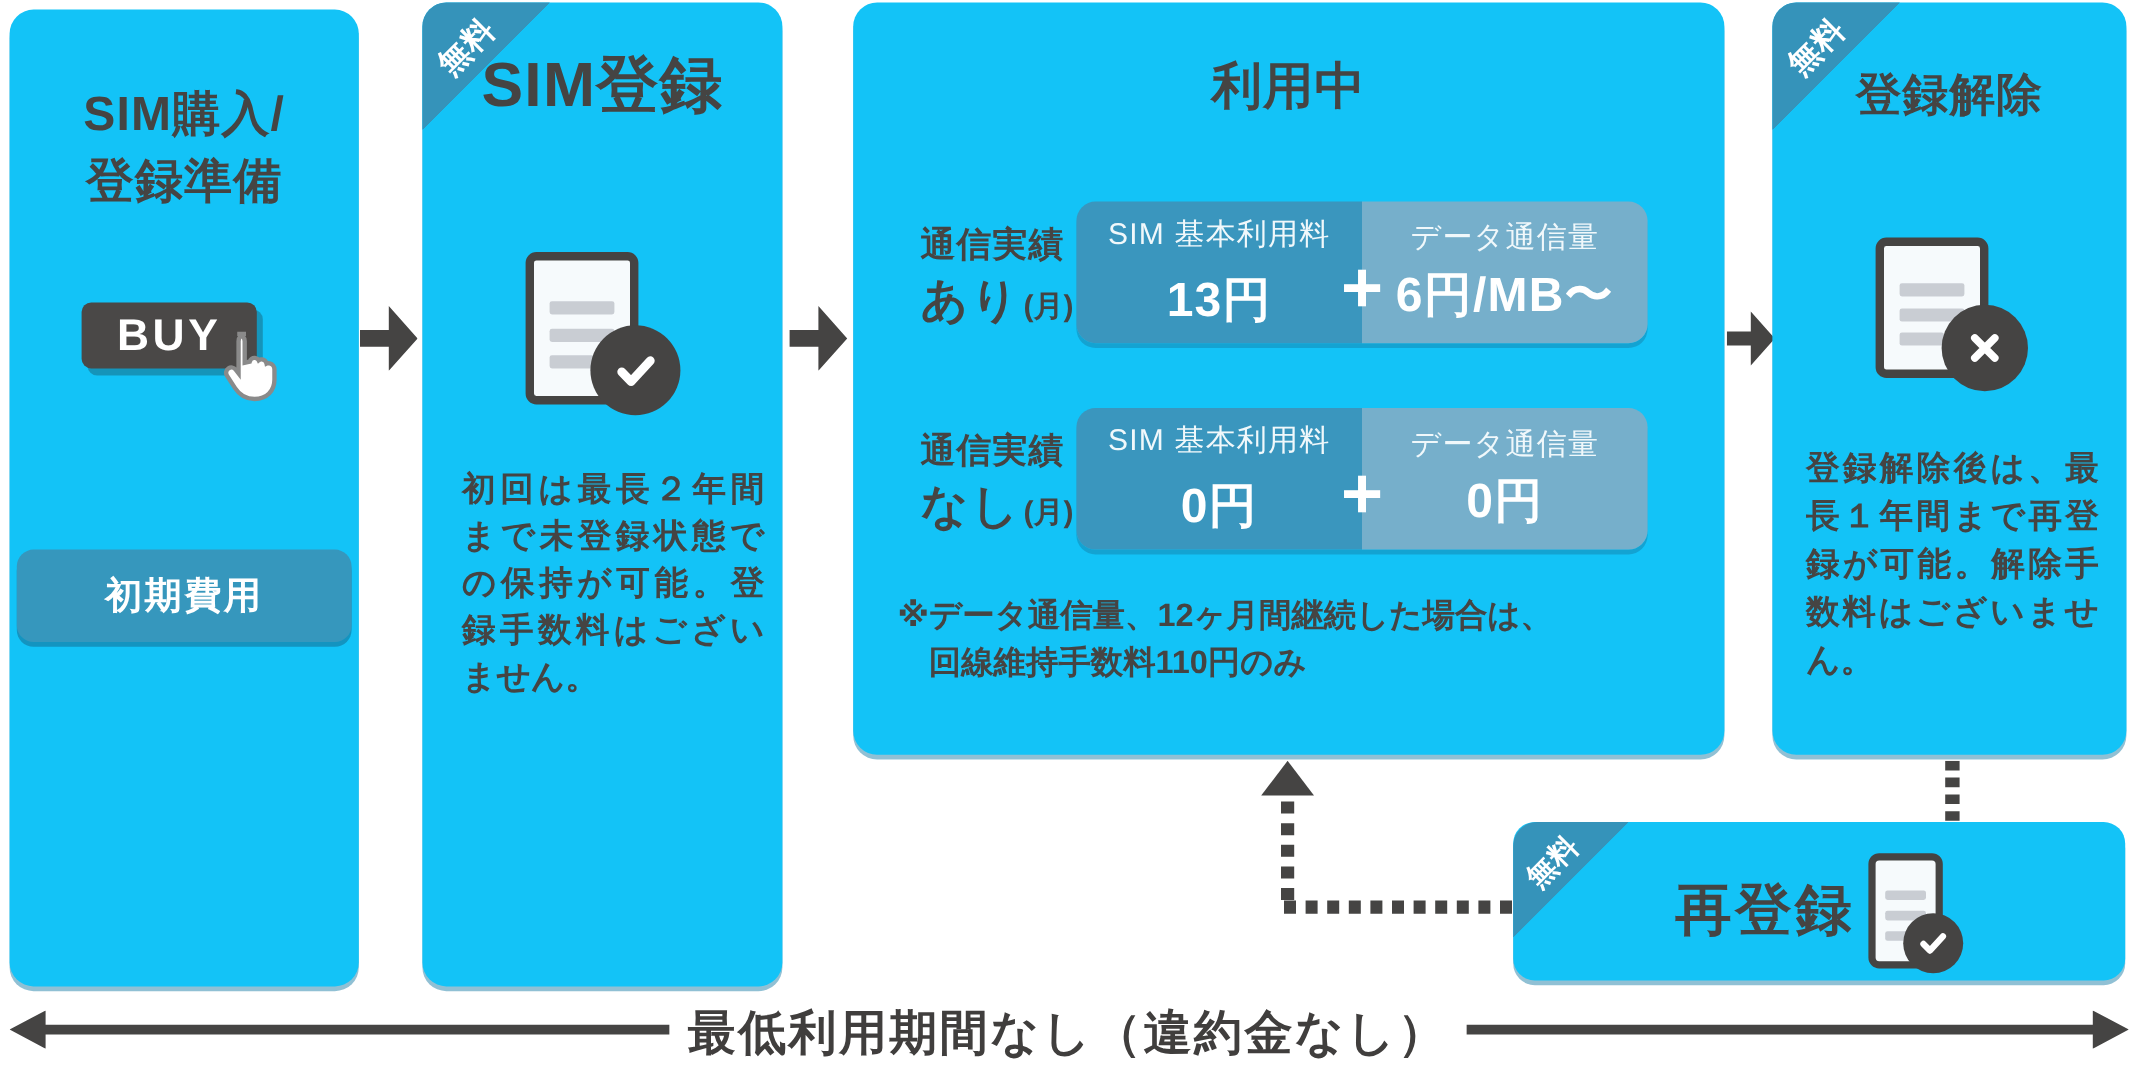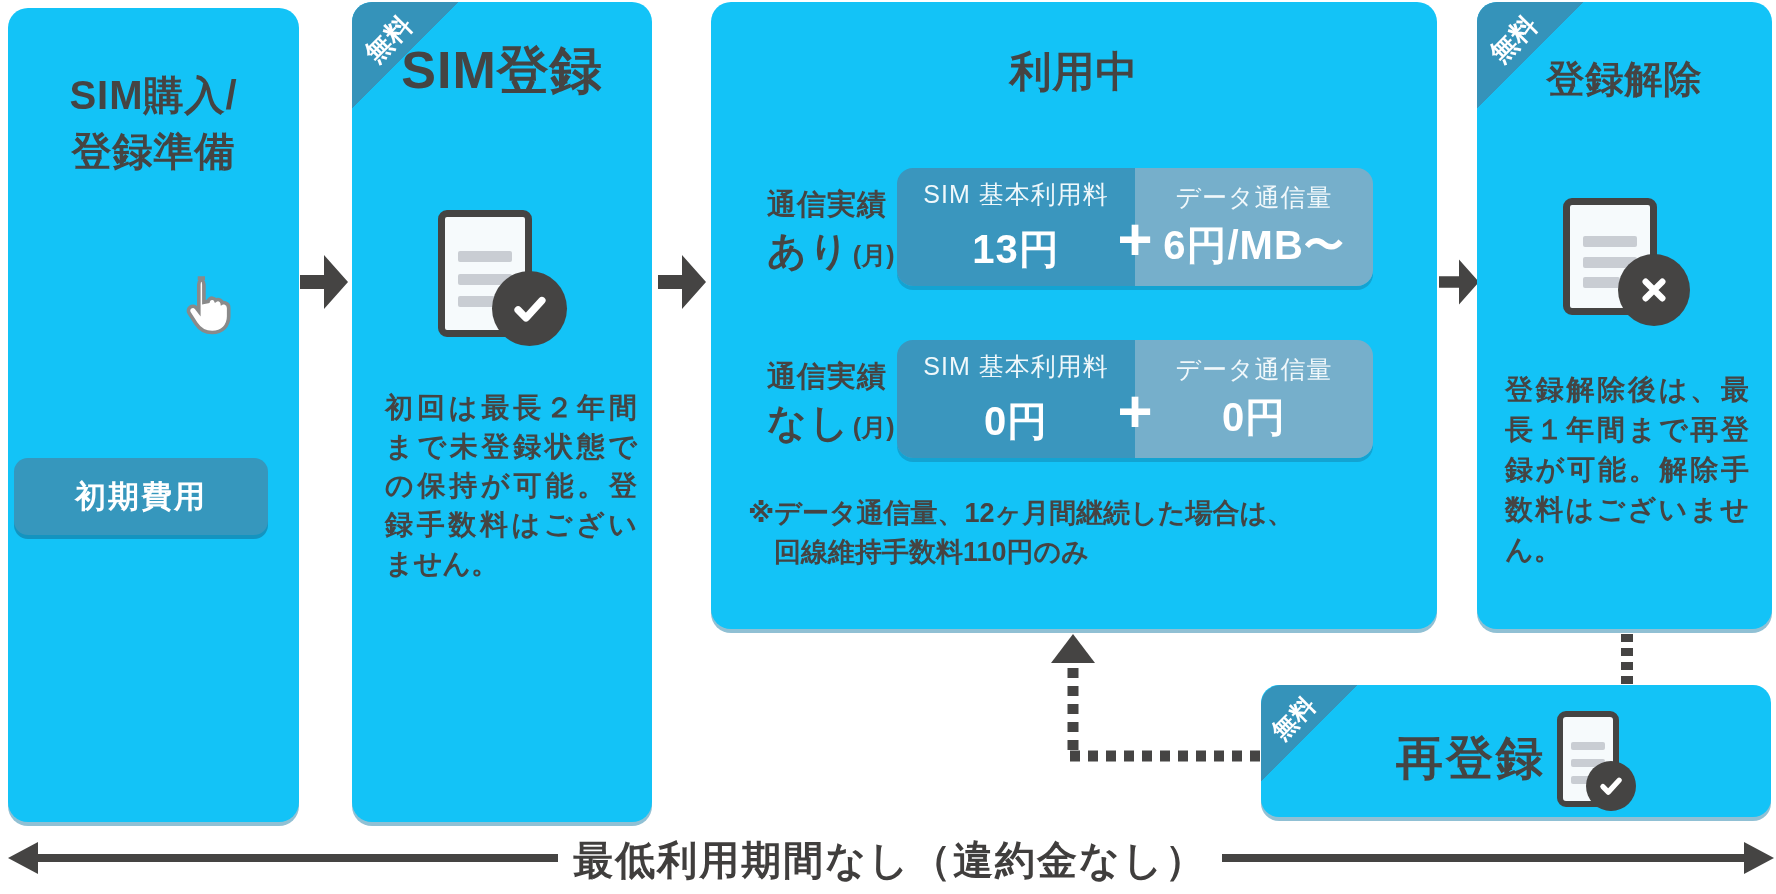--- a/index.html
+++ b/index.html
@@ -16,21 +16,21 @@
                color:var(--text-dark);letter-spacing:1px;}
   
   .p1{left:8px;top:8px;width:291px;height:814px;}
   .p1 .panel-title{top:36px;font-size:40px;line-height:56px;margin-top:23px;}
   .p1 .panel-title span{display:block;}
   .buy-btn{position:absolute;left:60px;top:244px;width:146px;height:55px;background:#4a4847;
            border-radius:8px;display:flex;align-items:center;justify-content:center;
            color:#fff;font-size:37px;font-weight:700;letter-spacing:3px;
            box-shadow:5px 6px 0 rgba(30,30,30,.28);}
   .cursor{position:absolute;left:166px;top:266px;z-index:3;}
-  .cost-badge{position:absolute;left:6px;top:450px;width:254px;height:77px;background:var(--badge-teal);
+  .cost-badge{position:absolute;left:6px;top:450px;width:279px;height:77px;background:var(--badge-teal);
               border-radius:14px;display:flex;align-items:center;justify-content:center;
               color:#fff;font-size:31px;font-weight:800;letter-spacing:2px;
               box-shadow:0 4px 0 rgba(20,90,125,.45);}
   
   .ribbon{position:absolute;left:0;top:0;width:106px;height:106px;border-top-left-radius:20px;
           background:linear-gradient(135deg,var(--ribbon-teal) 50%,rgba(53,147,186,0) 50.3%);}
   .ribbon span{position:absolute;left:37px;top:37px;transform:translate(-50%,-50%) rotate(-45deg);
                color:#fff;font-size:26px;font-weight:800;letter-spacing:1px;white-space:nowrap;}
   .ribbon.small{width:96px;height:96px;}
   .ribbon.small span{left:33px;top:33px;font-size:24px;}
@@ -97,20 +97,23 @@
 </head>
 <body>
 
 <div class="canvas">
 
   <section class="panel p1">
     <div class="panel-title">
       <span>SIM購入/</span>
       <span>登録準備</span>
     </div>
+    <div class="buy-btn">
+      <span>BUY</span>
+    </div>
     <svg class="cursor" width="62" height="66" viewBox="0 0 34 36">
       <path d="M13 2.2c1.9 0 3.4 1.5 3.4 3.4v9.8l2.3-.5c.3-1.1 1.3-1.9 2.5-1.7.7.1 1.3.5 1.6 1.1.4-.3 1-.5 1.6-.4 1 .2 1.8.9 2 1.9.4-.2.9-.2 1.4-.1 1.3.3 2.2 1.5 2.2 2.8v4.6c0 5.2-3.5 8.9-9.1 8.9-4.4 0-6.8-1.8-8.9-5l-3.7-5.7c-.7-1.1-.4-2.6.7-3.3 1-.7 2.4-.5 3.2.5l1.4 1.8V5.6c0-1.9 1.5-3.4 3.4-3.4z" fill="#fff" stroke="#8a8a8a" stroke-width="2"></path>
     </svg>
     <div class="cost-badge">
       <span>初期費用</span>
     </div>
   </section>
 
   <svg class="arrow a1" width="48" height="54" viewBox="0 0 48 54">
     <path d="M0 20h24V0l24 27-24 27V34H0z" fill="#454443"></path>

